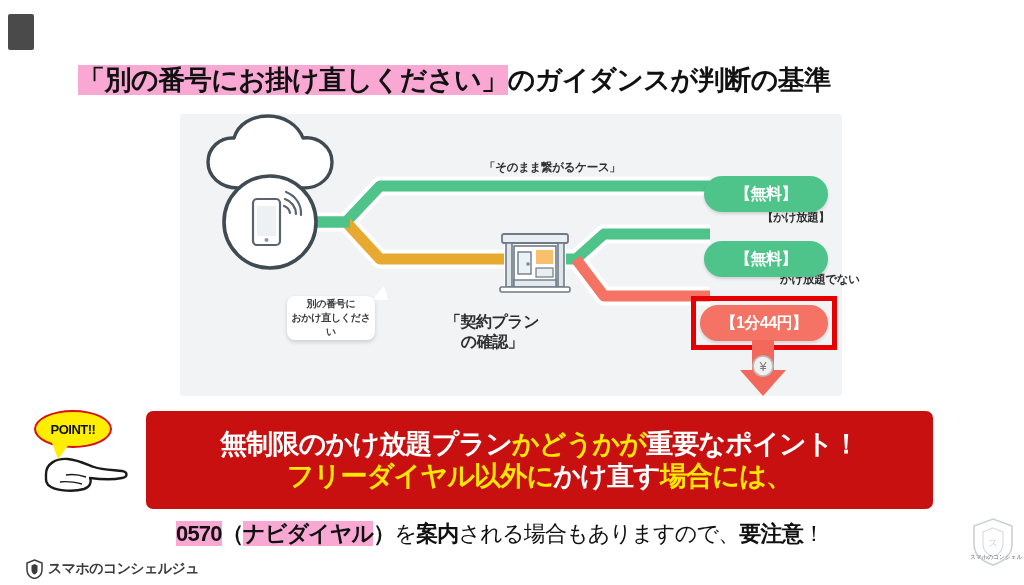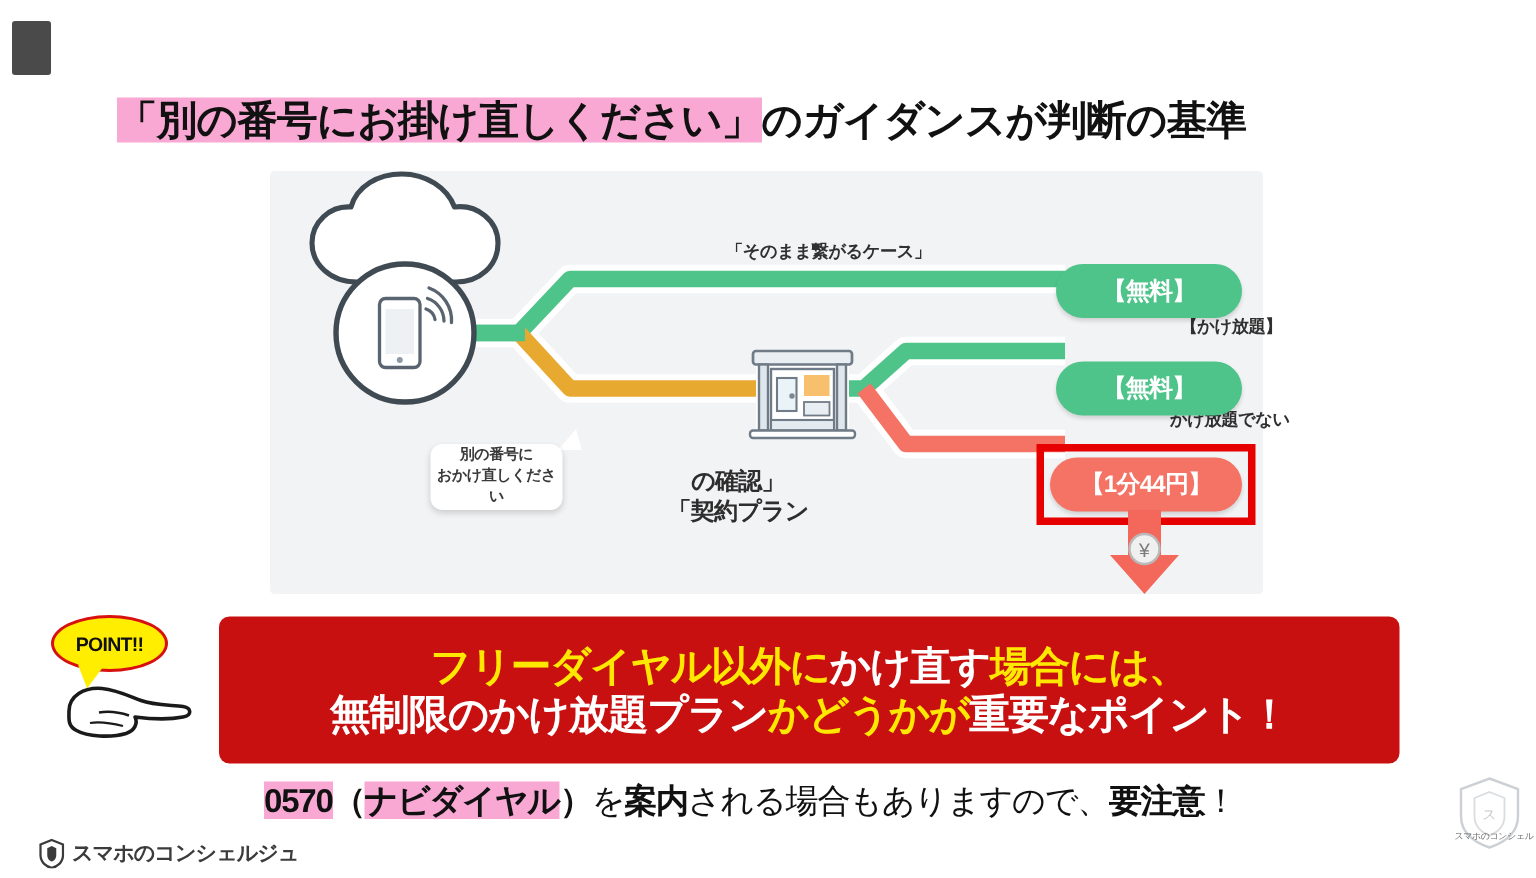--- a/index.html
+++ b/index.html
@@ -198,35 +198,35 @@
       <circle cx="348" cy="150" r="1.8" fill="#7c8792"></circle>
       <rect x="356" y="136" width="17" height="14" fill="#f6a93b" opacity="0.75"></rect>
       <rect x="356" y="154" width="17" height="9" fill="#e8eef2" stroke="#6f7b86" stroke-width="1.2"></rect>
       <rect x="334" y="166" width="42" height="7" fill="#e4ebf0" stroke="#6f7b86" stroke-width="1.4"></rect>
       <rect x="320" y="173" width="70" height="5" rx="2" fill="#ffffff" stroke="#6f7b86" stroke-width="1.6"></rect>
     </g>
   </svg>
 
 
   <div class="diag-label" style="left:304px; top:46px;">「そのまま繋がるケース」</div>
-  <div class="diag-label" style="left:607px; top:96px;">【かけ放題】</div>
+  <div class="diag-label" style="left:582px; top:96px;">【かけ放題】</div>
   <div class="diag-label" style="left:600px; top:158px;">かけ放題でない</div>
 </div>
 
 <div id="bubble-tail"></div>
 <div id="bubble-redial">
   <div id="bubble-redial-text">
     <span>別の番号に</span><br>
     <span>おかけ直しください</span>
   </div>
 </div>
 
 <div id="contract-label">
+  <div>「契約プラン</div>
   <div>の確認」</div>
-  <div>「契約プラン</div>
 </div>
 
 <div class="badge" id="badge-free-1">【無料】</div>
 <div class="badge" id="badge-free-2">【無料】</div>
 <div class="badge" id="badge-paid">【1分44円】</div>
 <div id="paid-highlight-box"></div>
 
 <svg style="position:absolute; left:736px; top:340px; width:54px; height:58px;" viewBox="0 0 54 58">
   <path d="M 16 0 L 38 0 L 38 30 L 50 30 L 27 56 L 4 30 L 16 30 Z" fill="#f4685c"></path>
   <circle cx="27" cy="26" r="10" fill="#f0f0f0" stroke="#b9b9b9" stroke-width="1.6"></circle>
@@ -243,24 +243,24 @@
              C 66 20 78 20 86 21 C 92 22 92 27 86 28
              C 76 30 62 29 54 28 C 56 32 54 37 48 39
              C 38 42 22 41 15 37 C 9 34 10 29 10 24 Z" fill="#ffffff" stroke="#1a1a1a" stroke-width="2.4" stroke-linejoin="round"></path>
     <path d="M 30 25 C 36 24 44 25 50 27" fill="none" stroke="#1a1a1a" stroke-width="1.6"></path>
     <path d="M 24 32 C 30 31 38 32 46 34" fill="none" stroke="#1a1a1a" stroke-width="1.4"></path>
   </svg>
 </div>
 
 <div id="red-banner">
   <div class="banner-line">
+    <span class="w">無制限のかけ放題プラン</span><span class="y">かどうかが</span><span class="w">重要なポイント！</span>
+  </div>
+  <div class="banner-line">
     <span class="y">フリーダイヤル以外に</span><span class="w">かけ直す</span><span class="y">場合には、</span>
-  </div>
-  <div class="banner-line">
-    <span class="w">無制限のかけ放題プラン</span><span class="y">かどうかが</span><span class="w">重要なポイント！</span>
   </div>
 </div>
 
 <div id="bottom-note">
   <span class="hl">0570</span><span>（</span><span class="hl">ナビダイヤル</span><span>）</span><span class="note-normal">を</span><span>案内</span><span class="note-normal">される場合もありますので、</span><span>要注意</span><span class="note-normal">！</span>
 </div>
 
 <div id="brand-logo">
   <svg width="17" height="20" viewBox="0 0 17 20">
     <path d="M 8.5 1 L 16 4 L 16 11 C 16 16 12 19 8.5 19.5 C 5 19 1 16 1 11 L 1 4 Z" fill="none" stroke="#3b3b3b" stroke-width="1.5"></path>

